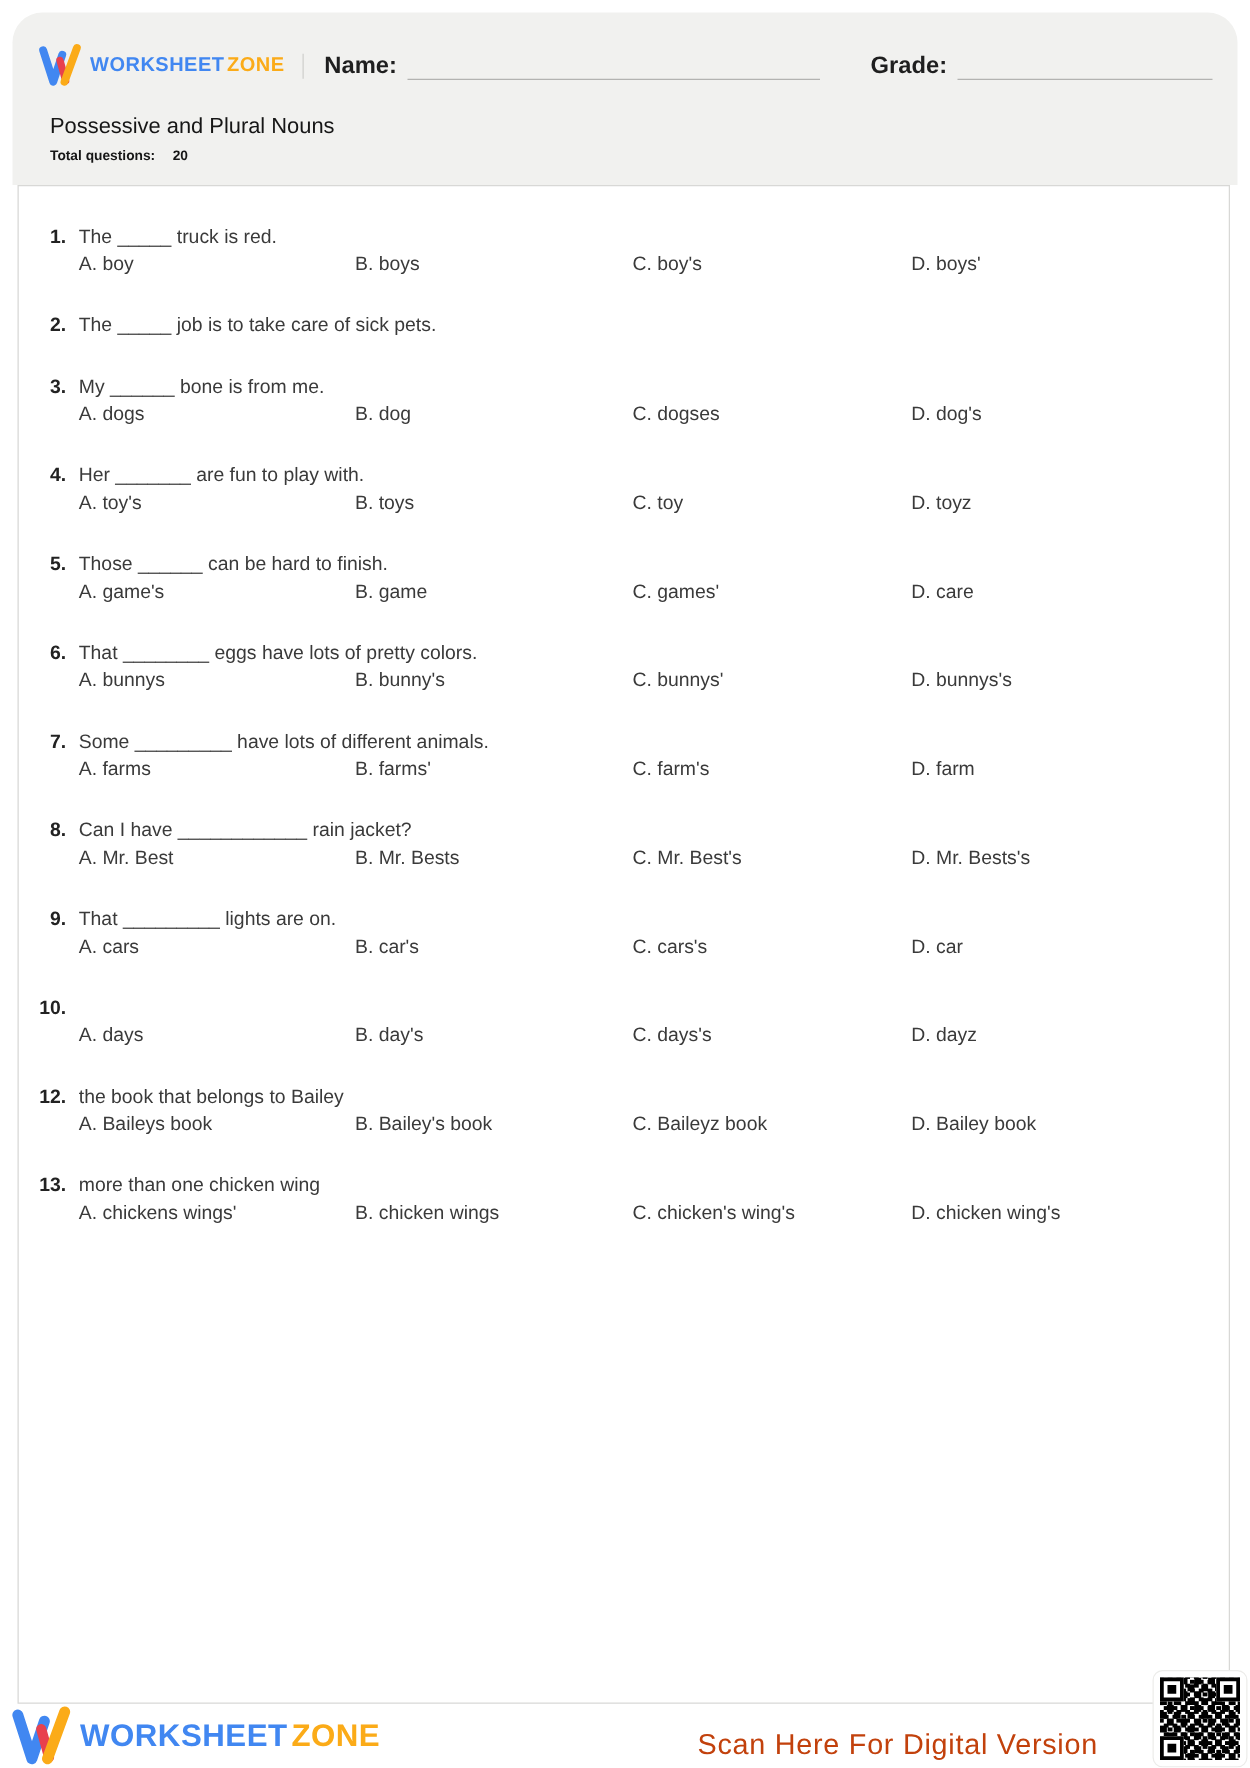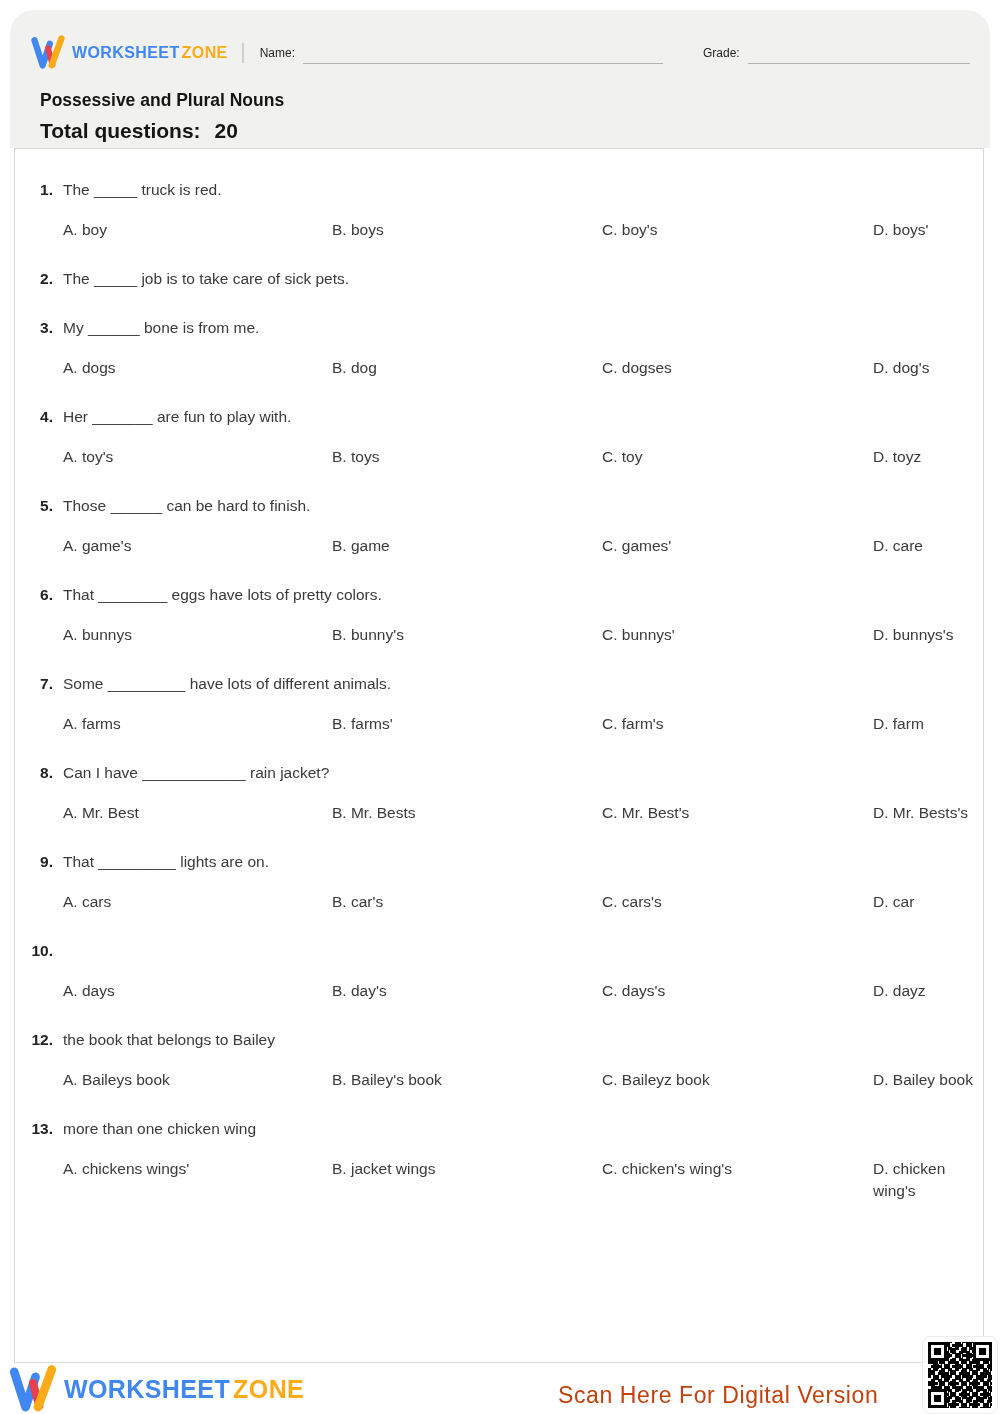--- a/index.html
+++ b/index.html
@@ -11,42 +11,42 @@
     position: absolute; left: 10px; top: 10px; width: 980px; height: 138px;
     background: #f1f1ef; border-radius: 24px 24px 0 0;
   }
   .logo-row { position: absolute; left: 20px; top: 24px; right: 20px; height: 38px;
     display: flex; align-items: center; }
   .logo-mark { flex: 0 0 auto; }
   .brand-text { font-weight: bold; font-size: 16px; letter-spacing: .4px; margin-left: 6px; }
   .brand-text .w1 { color: #4187f1; }
   .brand-text .w2 { color: #fbab18; margin-left: 2px; }
   .logo-sep { width: 2px; height: 20px; background: #cfcfcd; margin: 0 16px 0 14px; }
-  .field-label { font-weight: normal; font-size: 12px; color: #1f1f1f; }
+  .field-label { font-weight: bold; font-size: 19px; color: #1f1f1f; }
   .write-line { border-bottom: 1px solid #b3b3b1; height: 22px; }
   .name-line { width: 366px; margin: 0 0 0 8px; }
   .grade-label { margin-left: 40px; }
   .grade-line { width: 226px; margin-left: 8px; }
 
-  .ws-title { position: absolute; left: 30px; top: 80px; font-size: 17.5px; font-weight: bold; color: #161616; }
-  .ws-total { position: absolute; left: 30px; top: 109px; font-size: 21px; font-weight: bold; color: #161616; }
+  .ws-title { position: absolute; left: 30px; top: 80px; font-size: 17.5px; font-weight: normal; color: #161616; }
+  .ws-total { position: absolute; left: 30px; top: 109px; font-size: 11px; font-weight: bold; color: #161616; }
   .ws-total .total-value { margin-left: 14px; }
 
   
   .question-box {
     position: absolute; left: 14px; top: 148px; width: 970px; height: 1215px;
     background: #ffffff; border: 1px solid #d8d8d6;
     padding: 30px 10px 0 0;
   }
   .question { margin-bottom: 27px; }
   .q-line { display: flex; align-items: baseline; font-size: 15.5px; color: #3a3a3a; line-height: 22px; }
   .q-num { flex: 0 0 38px; text-align: right; margin-right: 10px; font-weight: bold; color: #222222; }
   .q-text { white-space: pre; }
   .options { display: grid; grid-template-columns: 221px 222px 223px auto;
-    padding-left: 48px; margin-top: 18px; font-size: 15.5px; color: #3a3a3a; line-height: 22px; gap: 48px; }
+    padding-left: 48px; margin-top: 0; font-size: 15.5px; color: #3a3a3a; line-height: 22px; }
 
   
   .footer-logo { position: absolute; left: 8px; top: 1362px; display: flex; align-items: center; }
   .footer-brand { font-weight: bold; font-size: 25px; letter-spacing: .4px; margin-left: 6px; }
   .footer-brand .w1 { color: #4187f1; }
   .footer-brand .w2 { color: #fbab18; margin-left: 3px; }
   .scan-text { position: absolute; left: 558px; top: 1382px; font-size: 23px; color: #c2410c;
     letter-spacing: .6px; }
 
   .qr-card { position: absolute; left: 922px; top: 1336px; width: 76px; height: 78px;
@@ -225,21 +225,21 @@
     </div>
   </div>
 
   <div class="question">
     <div class="q-line">
       <span class="q-num">13.</span>
       <span class="q-text">more than one chicken wing</span>
     </div>
     <div class="options">
       <span class="opt">A. chickens wings'</span>
-      <span class="opt">B. jacket wings</span>
+      <span class="opt">B. chicken wings</span>
       <span class="opt">C. chicken's wing's</span>
       <span class="opt">D. chicken wing's</span>
     </div>
   </div>
 </div>
 
 <div class="footer-logo">
   <span>
     <svg width="50" height="50" viewBox="0 0 40 40">
       <path d="M5 8 L14 36 L22 12" fill="none" stroke="#4187f1" stroke-width="7" stroke-linecap="round" stroke-linejoin="round"></path>

